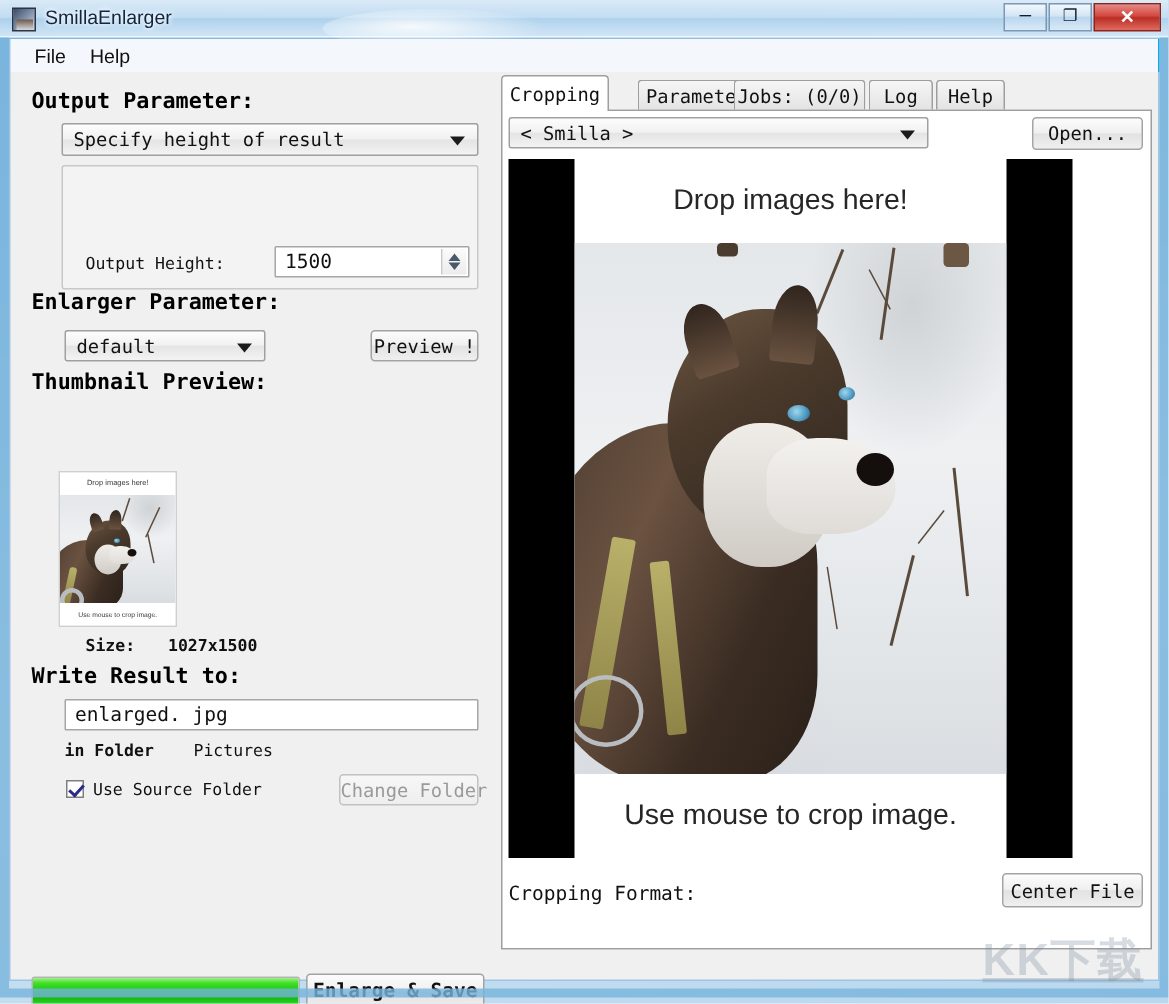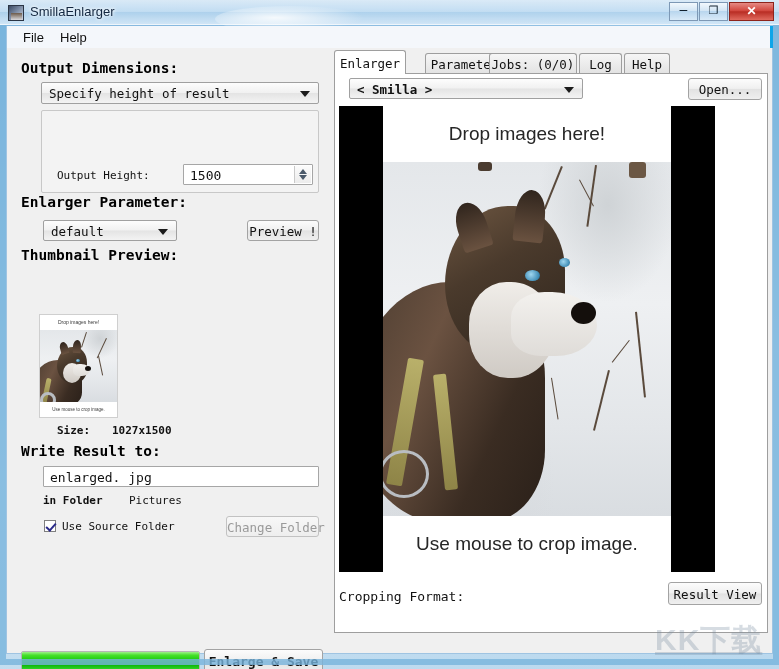--- a/index.html
+++ b/index.html
@@ -86,21 +86,21 @@
   }
   #btn-close span { color:#ffffff; font-weight:bold; font-size:12px; }
   #btn-min span { font-size:14px; line-height: 11px;}
 
   
   #menubar {
     position:absolute; left:6px; top:26px;
     width:767px; height:22px;
     background:#f4f7fb;
     border-left:1px solid #9fc4e2;
-    border-right:3px solid #0ea5e9;
+    border-right:1px solid #0ea5e9;
     box-sizing:border-box;
   }
   .menu-item {
     position:absolute; top:3px;
     font-family:"Liberation Sans", sans-serif;
     font-size:13px; color:#101010;
     padding: 1px 7px;
     cursor:default;
   }
   #menu-file { left: 9px; }
@@ -433,21 +433,21 @@
 
   <div id="menubar">
     <div class="menu-item" id="menu-file">File</div>
     <div class="menu-item" id="menu-help">Help</div>
   </div>
 
   <div id="client">
 
     <div id="left-panel">
 
-      <div class="section-title" style="left:14px; top:12px;">Output Dimensions:</div>
+      <div class="section-title" style="left:14px; top:12px;">Output Parameter:</div>
 
       <div class="combo" style="left:34px; top:34px; width:278px; height:22px;">
         <div class="ctext">Specify height of result</div>
         <div class="arrow"></div>
       </div>
 
       <div class="groupbox" style="left:34px; top:62px; width:278px; height:83px;"></div>
 
       <div class="field-label" style="left:50px; top:121px;">Output Height:</div>
 
@@ -516,38 +516,38 @@
     <div id="progress">
       <div id="progress-fill" style="width: 100%;"></div>
     </div>
     <div class="btn" style="left:197px; top:601px; width:119px; height:24px; font-weight:bold; font-size:13px;">
       <span>Enlarge &amp; Save</span>
     </div>
 
     <div id="right-panel">
 
       <div class="tab active" style="left:4px; width:72px;">
-        <span>Enlarger</span>
+        <span>Cropping</span>
       </div>
       <div class="tab" style="left:95px; width:79px;">
         <span>Parameter</span>
       </div>
       <div class="tab" style="left:159px; width:88px;">
         <span>Jobs: (0/0)</span>
       </div>
       <div class="tab" style="left:249px; width:43px;">
         <span>Log</span>
       </div>
       <div class="tab" style="left:294px; width:46px;">
         <span>Help</span>
       </div>
 
       <div id="tabpane">
 
-        <div class="combo" style="left:14px; top:4px; width:234px; height:21px;font-weight:bold;">
+        <div class="combo" style="left:4px; top:4px; width:280px; height:21px;">
           <div class="ctext">&lt; Smilla &gt;</div>
           <div class="arrow"></div>
         </div>
 
         <div class="btn" style="left:353px; top:4px; width:74px; height:22px;">
           <span>Open...</span>
         </div>
 
         <div id="imgview">
           <div class="view-band" style="top:0; height:56px;">Drop images here!</div>
@@ -580,21 +580,21 @@
             <div class="carabiner" style="left:-4px; top:288px; width:44px; height:42px;"></div>
           </div>
 
           <div class="view-band" style="bottom:0; height:56px;">Use mouse to crop image.</div>
         </div>
 
         <div class="field-label" style="left:4px; top:515px; font-size:13px;">Cropping Format:</div>
 
 
         <div class="btn" style="left:333px; top:508px; width:94px; height:23px;">
-          <span>Result View</span>
+          <span>Center File</span>
         </div>
       </div>
     </div>
 
   </div>
 
   <div id="frame-glow"></div>
   <div id="watermark">KK下载</div>
 </div>
 

